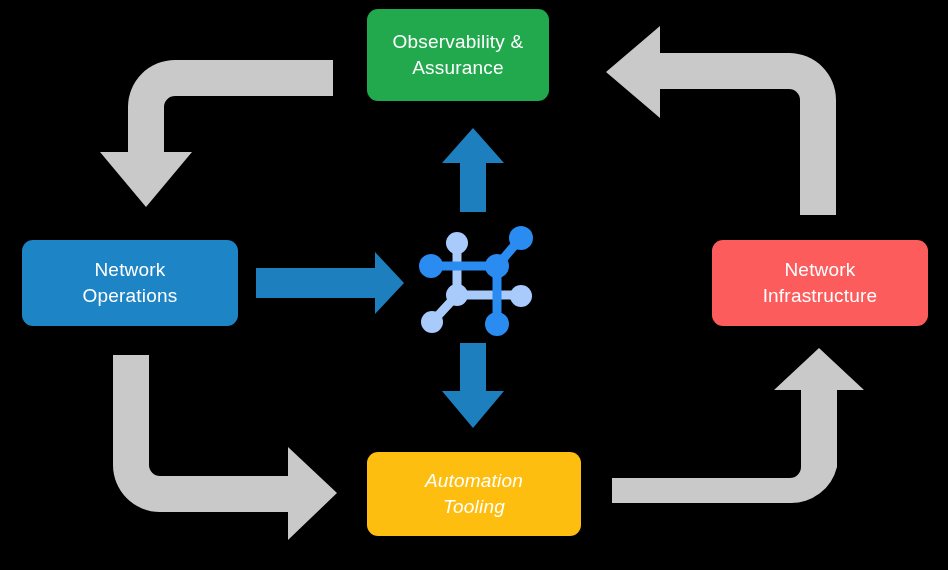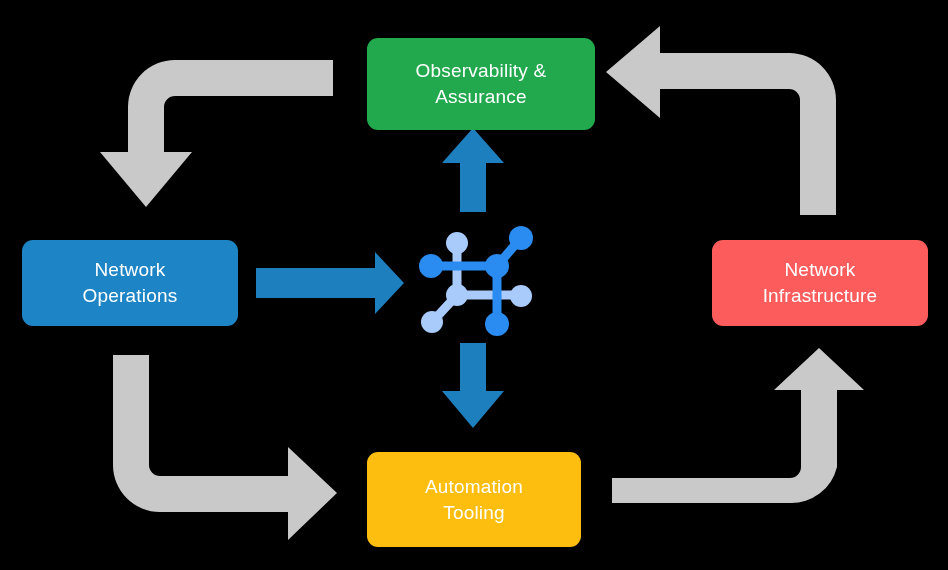--- a/index.html
+++ b/index.html
@@ -24,24 +24,24 @@
     text-align: center;
     color: #ffffff;
     font-size: 19px;
     line-height: 1.35;
     letter-spacing: 0.2px;
     font-weight: 400;
     white-space: pre-line;
     box-sizing: border-box;
     padding: 4px 10px;
   }
-  #box-observability { left: 367px; top: 38px;  width: 228px; height: 92px; background: #22A94D; }
+  #box-observability { left: 367px; top: 9px;  width: 182px; height: 92px; background: #22A94D; }
   #box-operations    { left: 22px;  top: 240px; width: 216px; height: 86px; background: #1D84C5; }
   #box-infrastructure{ left: 712px; top: 240px; width: 216px; height: 86px; background: #FC5C5C; }
-  #box-automation    { left: 367px; top: 452px; width: 214px; height: 95px; background: #FEBE10; }
+  #box-automation    { left: 367px; top: 452px; width: 214px; height: 84px; background: #FEBE10; font-style: italic; }
 
   .svg-layer {
     position: absolute;
     left: 0; top: 0;
     width: 948px;
     height: 570px;
   }
   .arrow-blue { fill: #1D7FBE; }
   .arrow-gray { fill: #C9C9C9; }
   .icon-dark  { fill: #2A8CF0; }

